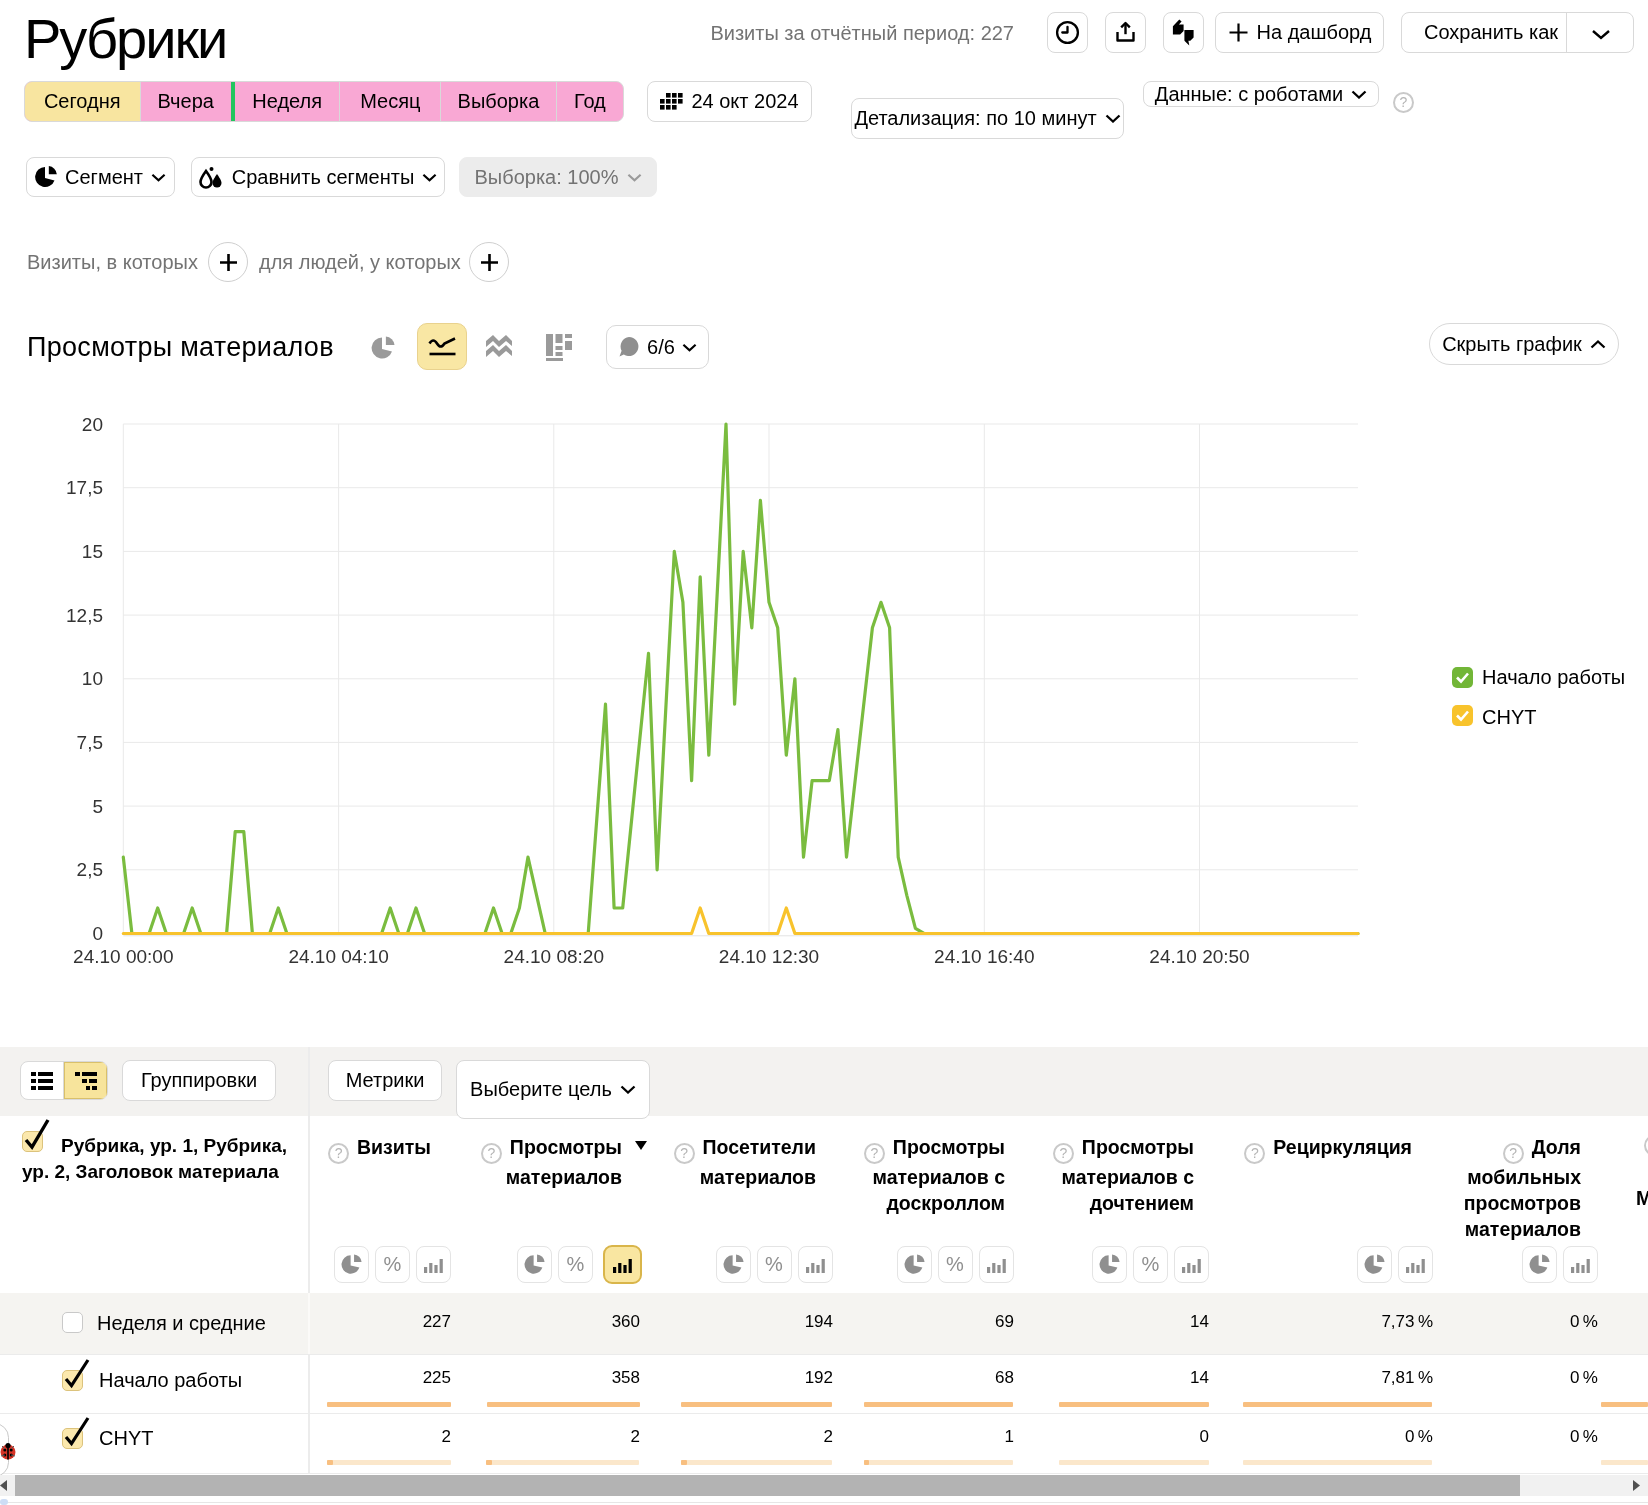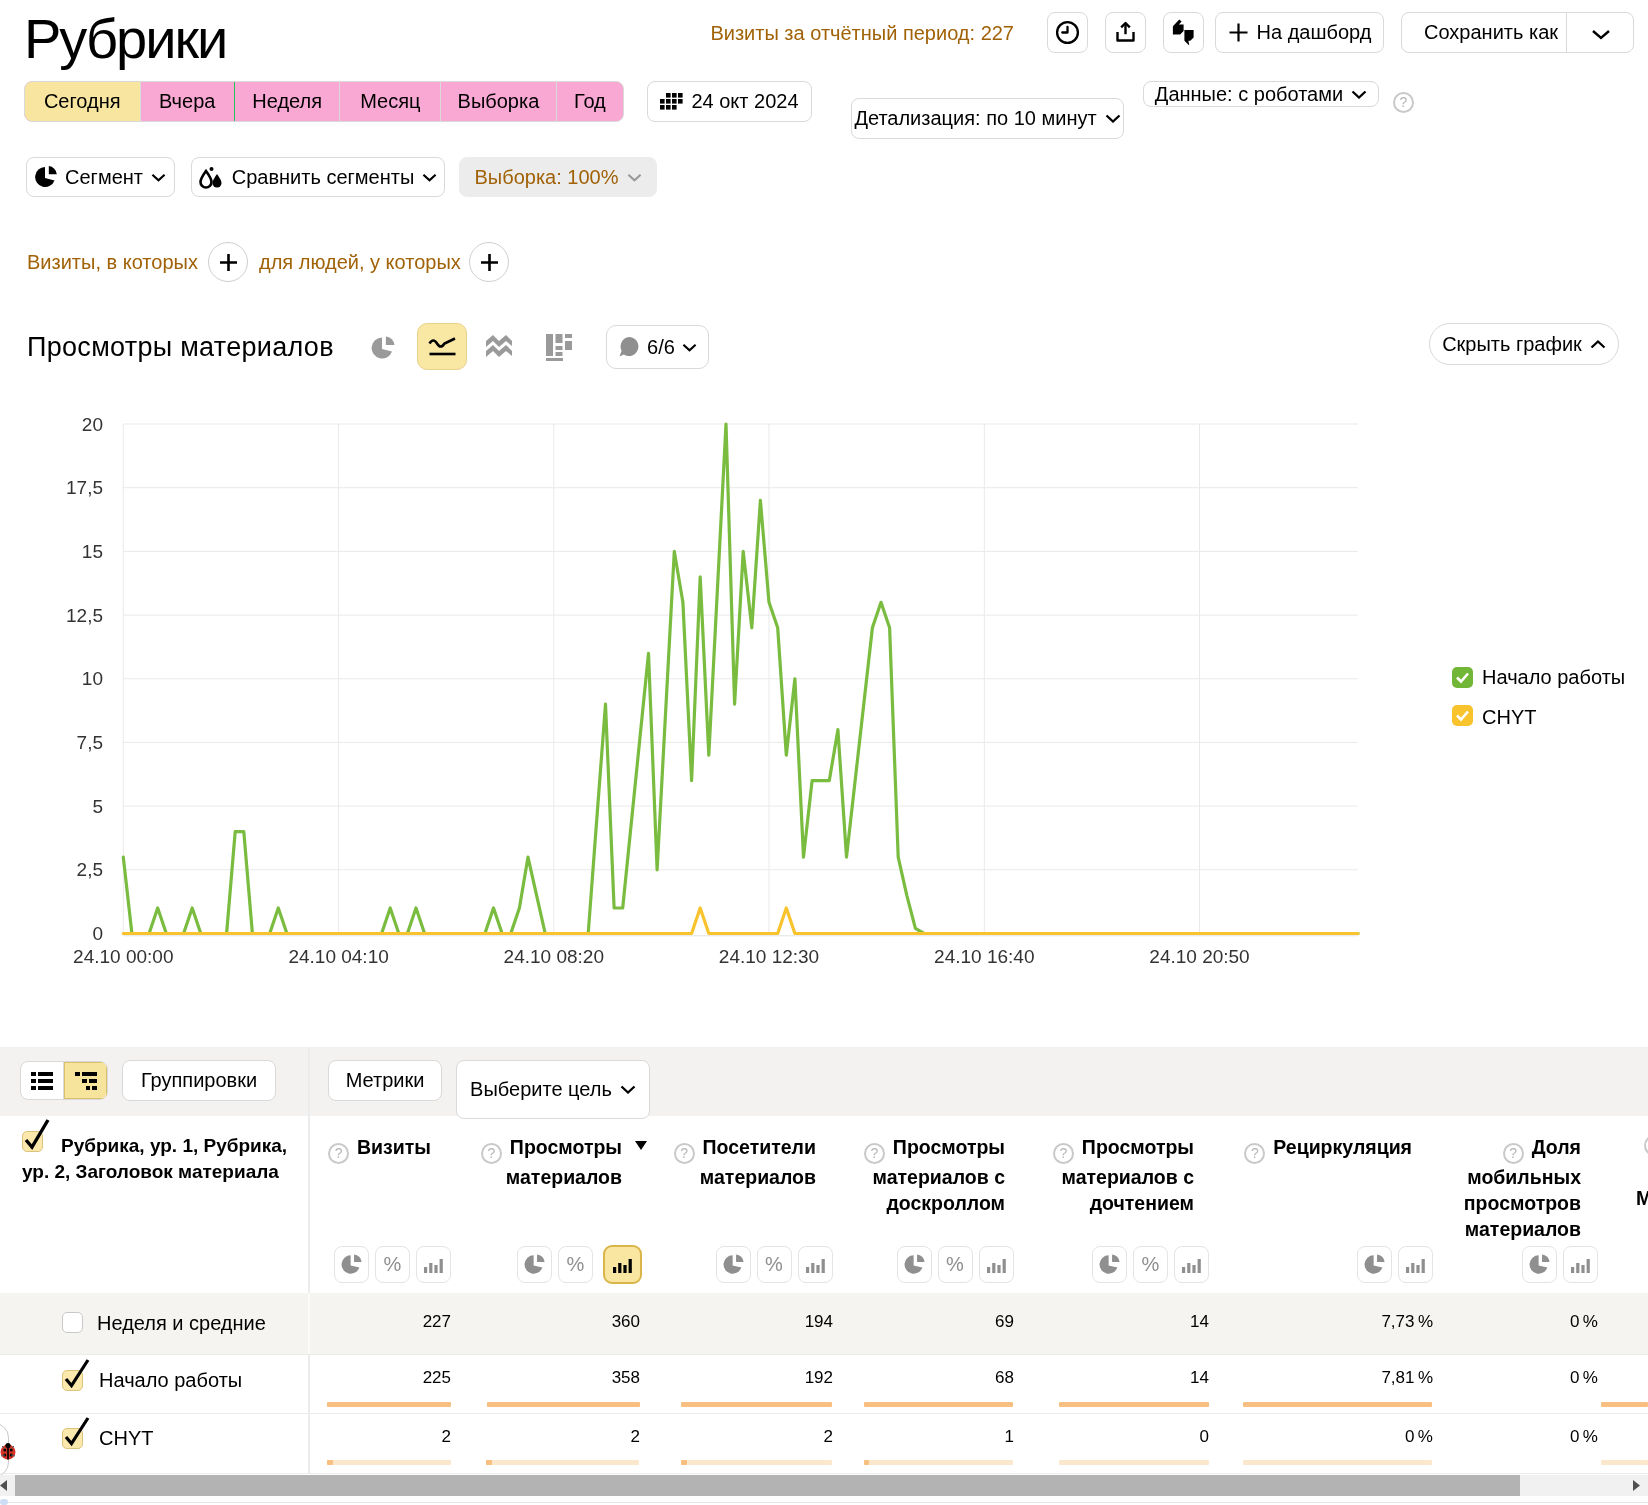--- a/index.html
+++ b/index.html
@@ -1,19 +1,19 @@
 <!DOCTYPE html>
 <html><head><meta charset="utf-8"><style>
 *{margin:0;padding:0;box-sizing:border-box}
 html,body{width:1648px;height:1505px;overflow:hidden;background:#fff}
 body{font-family:"Liberation Sans",sans-serif;color:#000;position:relative;font-size:20px}
 .a{position:absolute}
 .btn{position:absolute;display:flex;align-items:center;justify-content:center;gap:8px;border:1px solid #d9d9d9;border-radius:8px;background:#fff;font-size:20px;white-space:nowrap;color:#000}
 .ry{text-align:right}
-.gray{color:#a16207}
+.gray{color:#737373}
 .b{font-weight:bold}
 .qm{position:absolute;width:21px;height:21px;border:2px solid #c9c9c9;border-radius:50%;color:#b5b5b5;font-size:14px;line-height:17px;text-align:center;background:#fff}
 .cb{position:absolute;width:21px;height:21px;border-radius:5px}
 .ibtn{position:absolute;width:35px;height:37px;border:1px solid #e4e4e4;border-radius:8px;background:#fff;display:flex;align-items:center;justify-content:center;color:#8f8f8f;font-size:20px}
 .bar2{position:absolute;height:4.5px;background:#f8bf80;border-radius:1px}
 .bar3{position:absolute;height:4.5px;background:#fbe7cb;border-radius:1px}
 .hd{position:absolute;text-align:right;font-weight:bold;font-size:19.5px;line-height:26px}
 .q2{display:inline-block;width:21px;height:21px;border:2px solid #c9c9c9;border-radius:50%;color:#b5b5b5;font-size:14px;line-height:16px;text-align:center;font-weight:normal;vertical-align:-3.5px;margin-right:8px;background:#fff;letter-spacing:0}
 .num{position:absolute;text-align:right;font-size:17px;width:200px}
 </style></head>
@@ -47,21 +47,21 @@
 </div>
 <div class="btn" style="left:1401px;top:12px;width:233px;height:41px;justify-content:flex-start;padding-left:22px">Сохранить как
  <div class="a" style="left:164px;top:0;width:1px;height:39px;background:#d9d9d9"></div>
  <svg class="a" style="left:189px;top:16px" width="20" height="11" viewBox="0 0 20 11">
       <path d="M2 2l8 7 8-7" fill="none" stroke="#000" stroke-width="2.4"></path>
     </svg>
 </div>
 
 <div class="a" style="left:24px;top:81px;width:600px;height:41px;border:1px solid #d9d9d9;border-radius:8px;display:flex;background:#f9a8d4;overflow:hidden">
  <div style="width:115.5px;background:#f8e5a0;display:flex;align-items:center;justify-content:center;border-right:1px solid #d9d9d9">Сегодня</div>
- <div style="width:94.3px;display:flex;align-items:center;justify-content:center;border-right:1px solid #22c55e">Вчера</div>
+ <div style="width:94.3px;display:flex;align-items:center;justify-content:center;border-right:4px solid #22c55e">Вчера</div>
  <div style="width:105.7px;display:flex;align-items:center;justify-content:center;border-right:1px solid #d9d9d9">Неделя</div>
  <div style="width:100.7px;display:flex;align-items:center;justify-content:center;border-right:1px solid #d9d9d9">Месяц</div>
  <div style="width:115.5px;display:flex;align-items:center;justify-content:center;border-right:1px solid #d9d9d9">Выборка</div>
  <div style="flex:1;display:flex;align-items:center;justify-content:center">Год</div>
 </div>
 <div class="btn" style="left:647px;top:81px;width:165px;height:41px">
  <svg width="23" height="17" viewBox="0 0 23 17">
       <g fill="#000">
         <rect x="6" y="0" width="4.6" height="4.6"></rect>
         <rect x="12" y="0" width="4.6" height="4.6"></rect>

